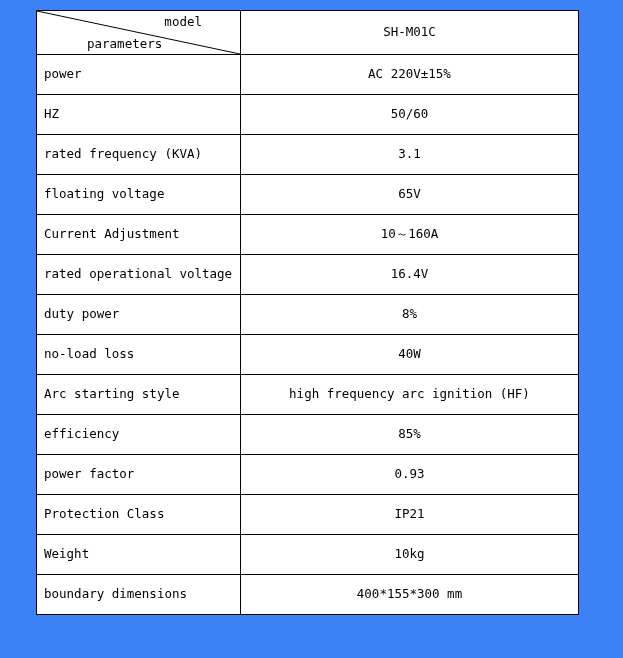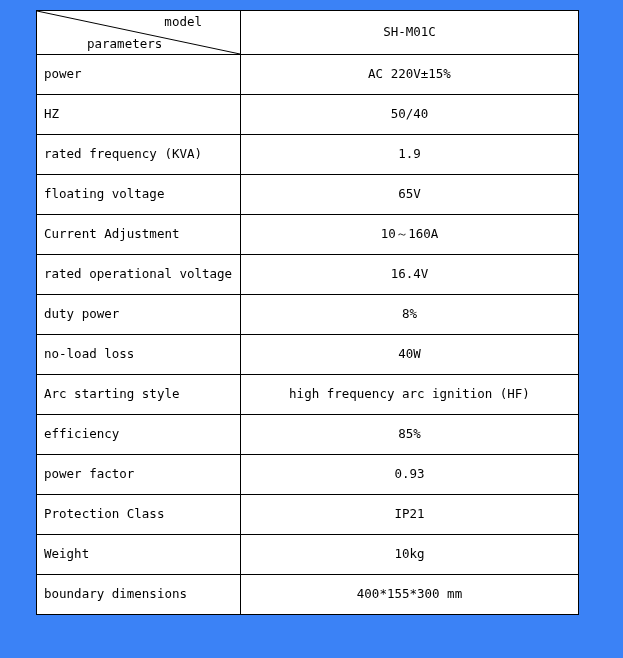--- a/index.html
+++ b/index.html
@@ -93,25 +93,25 @@
         </td>
         <td class="value">SH-M01C</td>
       </tr>
 
       <tr>
         <td class="param">power</td>
         <td class="value">AC 220V±15%</td>
       </tr>
       <tr>
         <td class="param">HZ</td>
-        <td class="value">50/40</td>
+        <td class="value">50/60</td>
       </tr>
       <tr>
         <td class="param">rated frequency (KVA)</td>
-        <td class="value">1.9</td>
+        <td class="value">3.1</td>
       </tr>
       <tr>
         <td class="param">floating voltage</td>
         <td class="value">65V</td>
       </tr>
       <tr>
         <td class="param">Current Adjustment</td>
         <td class="value">10～160A</td>
       </tr>
       <tr>

